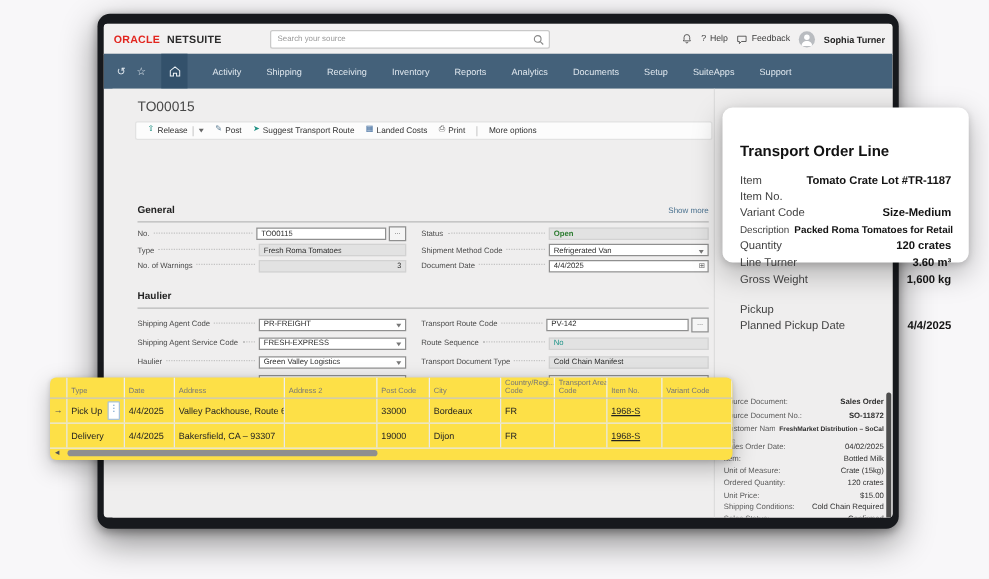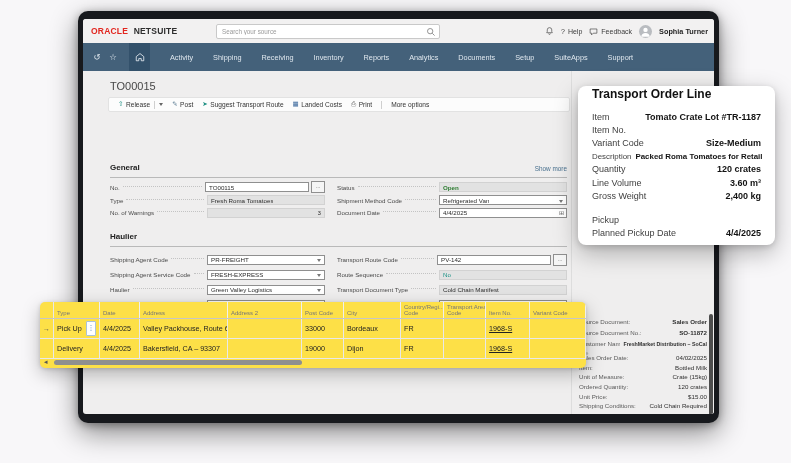--- a/index.html
+++ b/index.html
@@ -88,21 +88,21 @@
   .drow{height:19px;border-bottom:1px solid #e8e8e8;}
   .dcell{display:flex;align-items:center;padding:0 3px;font-size:7.2px;color:#222;white-space:nowrap;overflow:hidden;border-right:1px solid #e8e8e8;box-sizing:border-box;}
   .gut{display:flex;align-items:center;justify-content:center;font-size:7px;color:#555;border-right:1px solid #e8e8e8;}
   .cell-link{text-decoration:underline;}
   .menu-dots{margin-left:auto;width:8px;height:13px;border:1px solid #a9c3da;background:#fff;color:#2b6cb0;font-size:7px;line-height:12px;text-align:center;border-radius:1px;}
   .card-scroll{position:absolute;left:0;bottom:0;width:546px;height:12px;display:flex;align-items:center;}
   .cs-arrow{font-size:7px;color:#555;margin-left:4px;}
   .cs-thumb{position:absolute;left:14px;top:4px;width:248px;height:5px;background:#8f8f8f;border-radius:3px;}
 
   
-  .popup{position:absolute;left:578px;top:86px;width:197px;height:159px;background:#fff;border-radius:8px;box-shadow:0 8px 24px rgba(0,0,0,.28),0 2px 6px rgba(0,0,0,.15);z-index:6;box-sizing:border-box;padding:1px 14px;}
+  .popup{position:absolute;left:578px;top:86px;width:197px;height:124px;background:#fff;border-radius:8px;box-shadow:0 8px 24px rgba(0,0,0,.28),0 2px 6px rgba(0,0,0,.15);z-index:6;box-sizing:border-box;padding:28px 14px;}
   .pp-title{font-size:12px;font-weight:bold;color:#111;}
   .pp-rows{margin-top:9px;}
   .pp-row{height:13.2px;display:flex;justify-content:space-between;align-items:center;white-space:nowrap;}
   .pp-label{font-size:9px;color:#3f3f3f;}
   .pp-val{font-size:9px;color:#131313;font-weight:600;margin-left:4px;text-align:right;}
   .pp-row.shrink .pp-label,.pp-row.shrink .pp-val{font-size:7.9px;}
   .pp-sub{margin-top:11px;}
   svg{display:block;}
 </style>
 </head>
@@ -552,26 +552,26 @@
         </div>
         <div class="pp-row shrink">
           <span class="pp-label">Description</span>
           <span class="pp-val">Packed Roma Tomatoes for Retail</span>
         </div>
         <div class="pp-row">
           <span class="pp-label">Quantity</span>
           <span class="pp-val">120 crates</span>
         </div>
         <div class="pp-row">
-          <span class="pp-label">Line Volume</span>
+          <span class="pp-label">Line Turner</span>
           <span class="pp-val">3.60 m³</span>
         </div>
         <div class="pp-row">
           <span class="pp-label">Gross Weight</span>
-          <span class="pp-val">2,400 kg</span>
+          <span class="pp-val">1,600 kg</span>
         </div>
       </div>
     <div class="pp-rows pp-sub" id="pp-rows2">
         <div class="pp-row">
           <span class="pp-label">Pickup</span>
         </div>
         <div class="pp-row">
           <span class="pp-label">Planned Pickup Date</span>
           <span class="pp-val">4/4/2025</span>
         </div>

